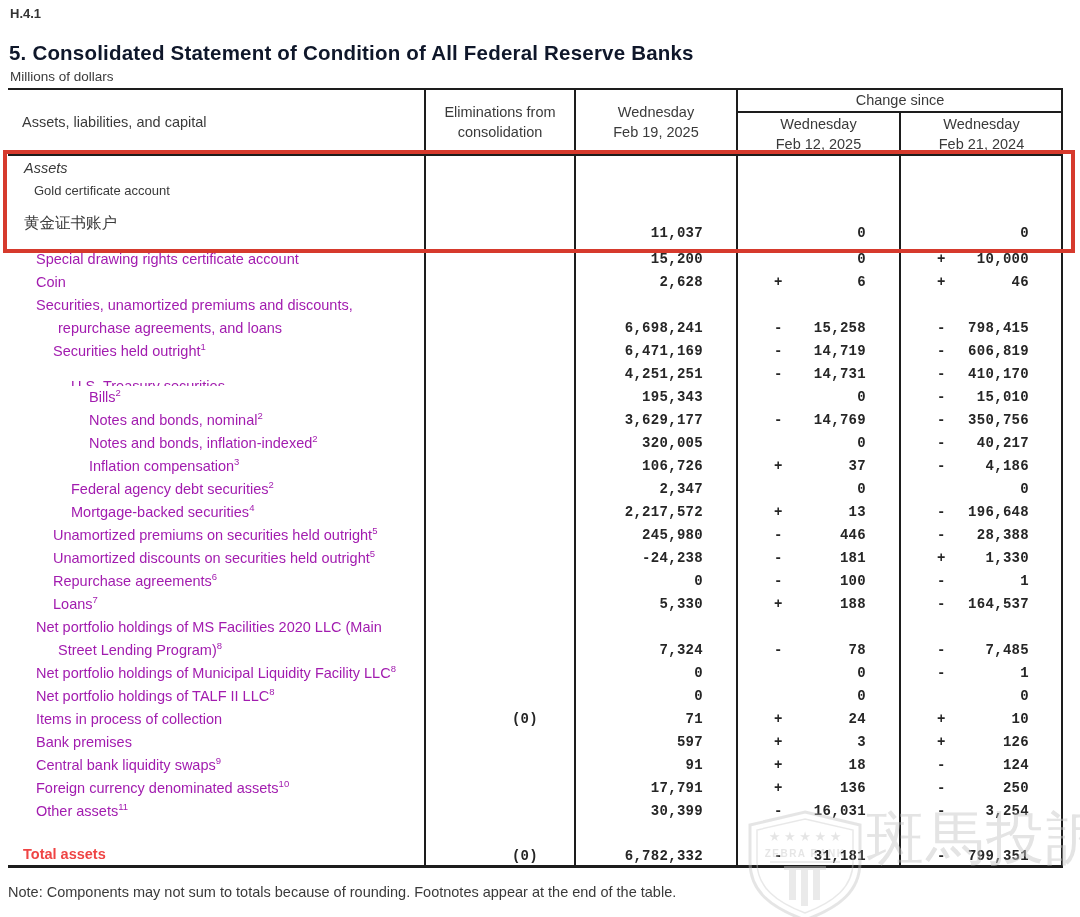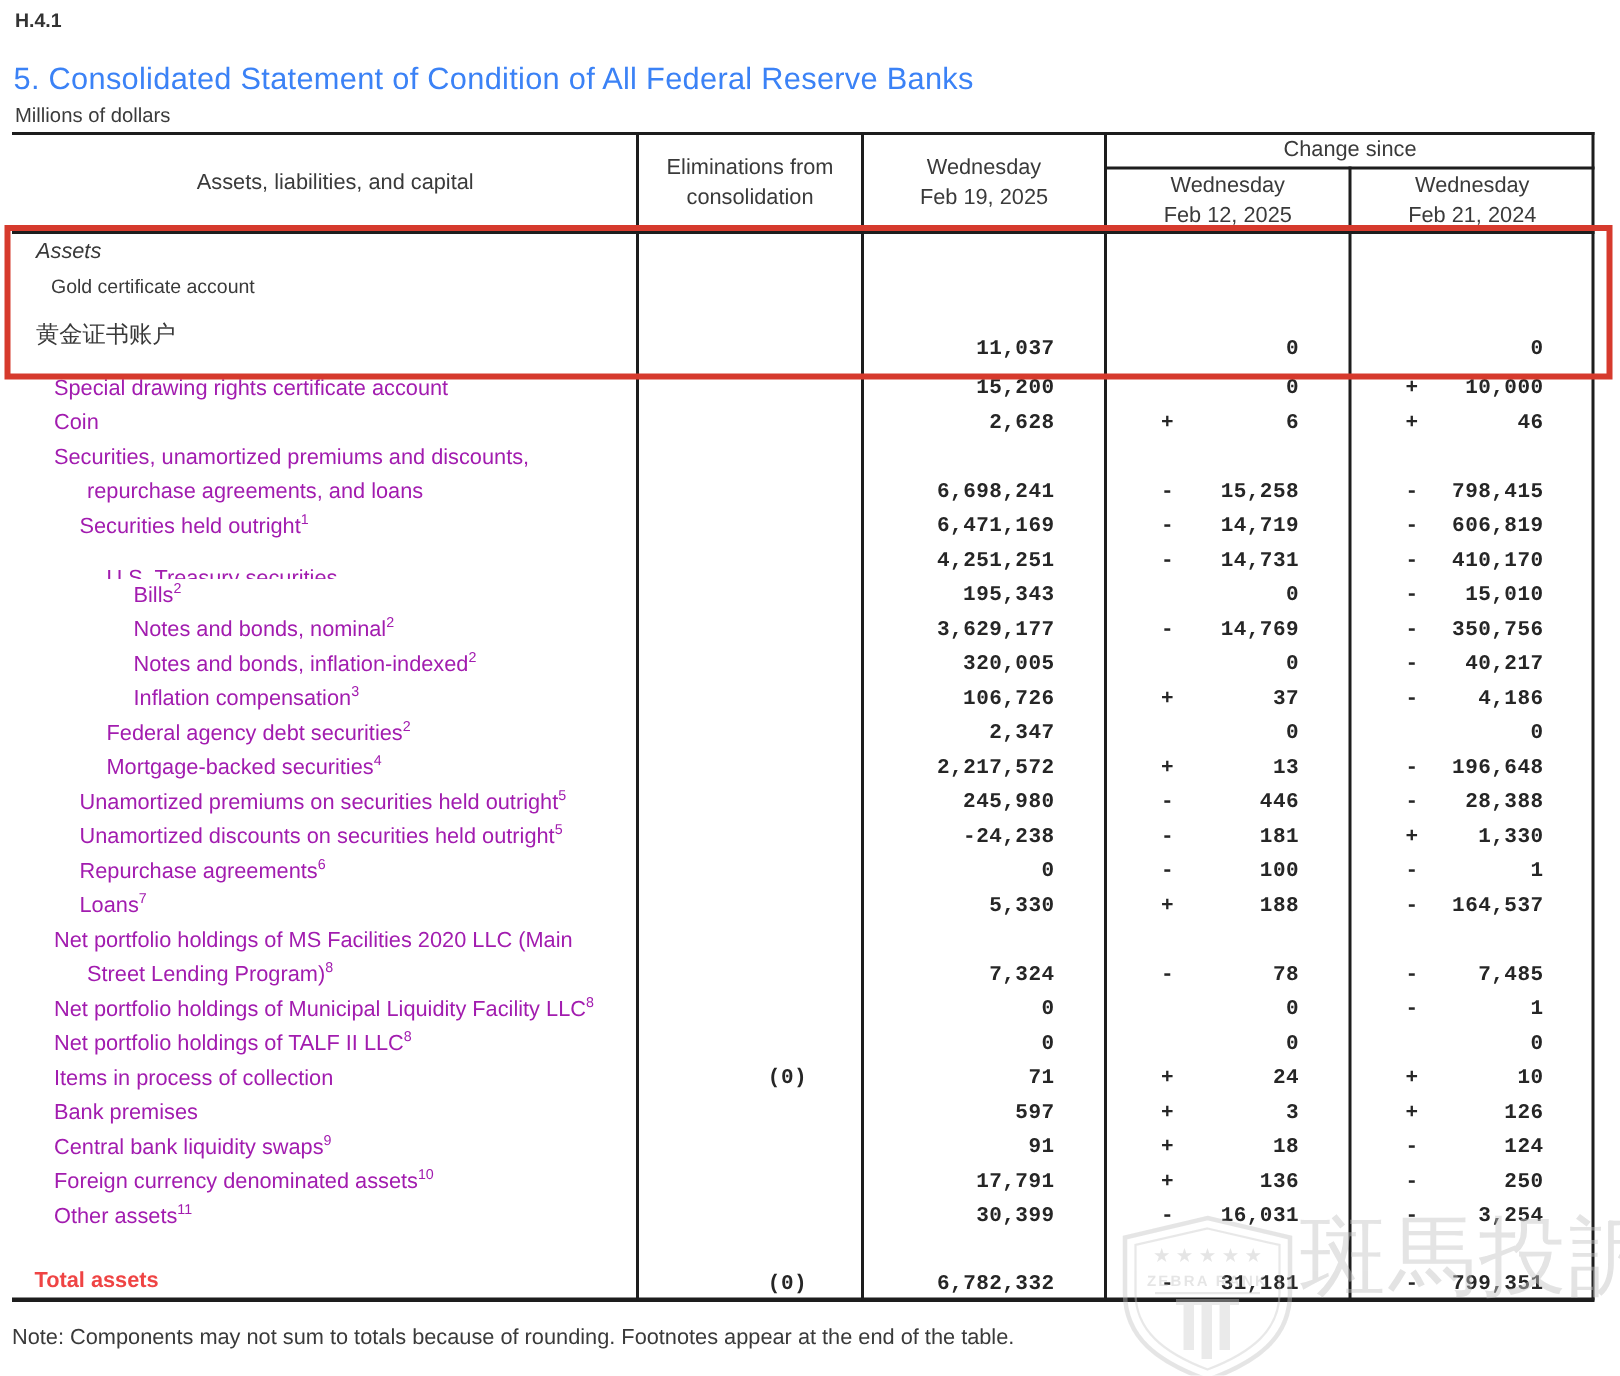--- a/index.html
+++ b/index.html
@@ -3,32 +3,32 @@
 <meta charset="utf-8">
 <style>
   html,body{margin:0;padding:0;}
   body{
     width:1080px;height:917px;position:relative;background:#ffffff;
     font-family:"Liberation Sans",sans-serif;color:#3a3a3a;overflow:hidden;
   }
   .abs{position:absolute;}
   
   #report-code{left:10px;top:6px;font-size:13px;font-weight:bold;color:#333;}
-  #page-title{left:9px;top:41px;font-size:20.5px;font-weight:normal;color:#3b82f6;letter-spacing:.2px;}
+  #page-title{left:9px;top:41px;font-size:20.5px;font-weight:bold;color:#0f172a;letter-spacing:.2px;}
   #page-subtitle{left:10px;top:69px;font-size:13.5px;color:#3b3b3b;}
   #page-note{left:8px;top:884px;font-size:14.5px;color:#3a3a3a;}
   
   #fed-table{left:8px;top:88px;width:1055px;height:780px;}
   .hline,.vline{position:absolute;background:#1d1d1d;z-index:2;}
   
   #thead{position:absolute;top:0;left:0;width:1055px;height:67px;display:grid;
          grid-template-columns:417px 150px 162px 326px;font-size:14.5px;color:#3a3a3a;}
   .hcell{display:flex;flex-direction:column;justify-content:center;align-items:center;
          text-align:center;line-height:20px;}
-  .hcell.left{align-items:center;padding-left:14px;}
+  .hcell.left{align-items:flex-start;padding-left:14px;}
   #chg-wrap{display:flex;flex-direction:column;}
   #chg-title{height:24px;display:flex;align-items:center;justify-content:center;line-height:22px;}
   #chg-cols{flex:1;display:grid;grid-template-columns:163px 163px;}
   
   #tbody{position:absolute;top:67px;left:0;width:1055px;}
   .row{display:grid;grid-template-columns:417px 150px 162px 163px 163px;height:23px;}
   .row--tall{height:46px;}
   .row--spacer{height:20px;}
   .row--total{height:25px;}
   .row--total .lbl{font-weight:bold;color:#ef4444;}

